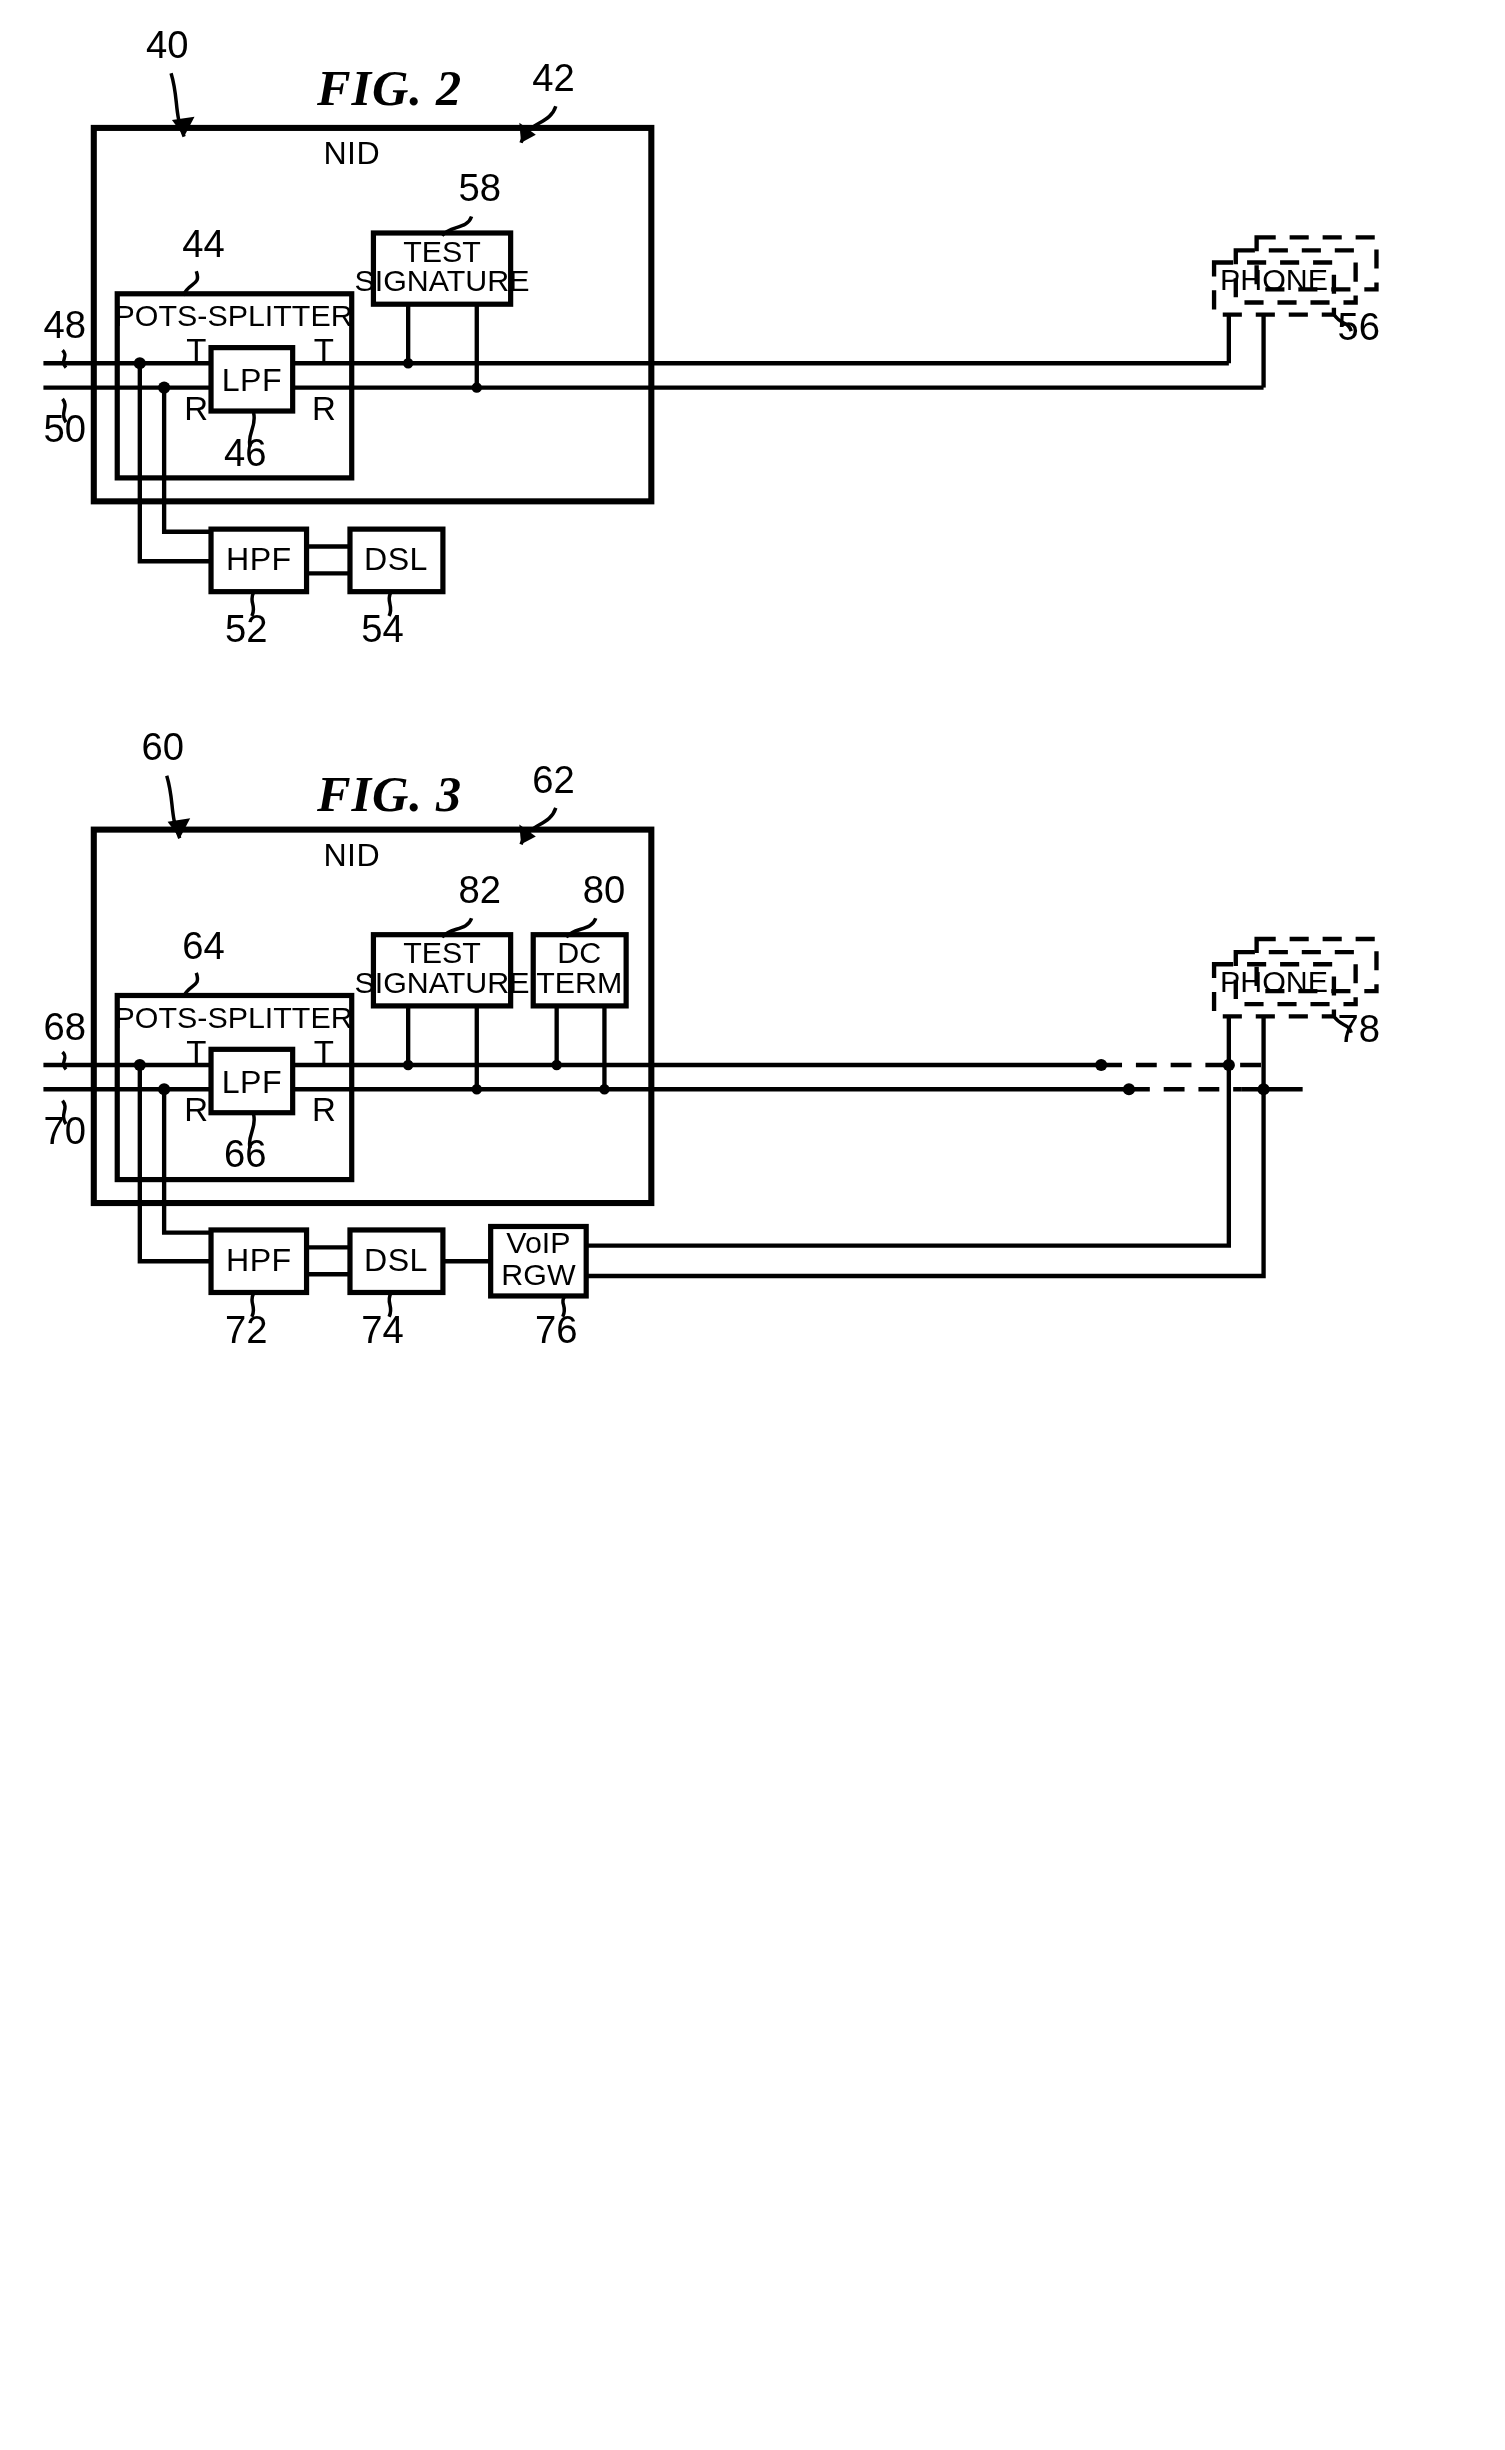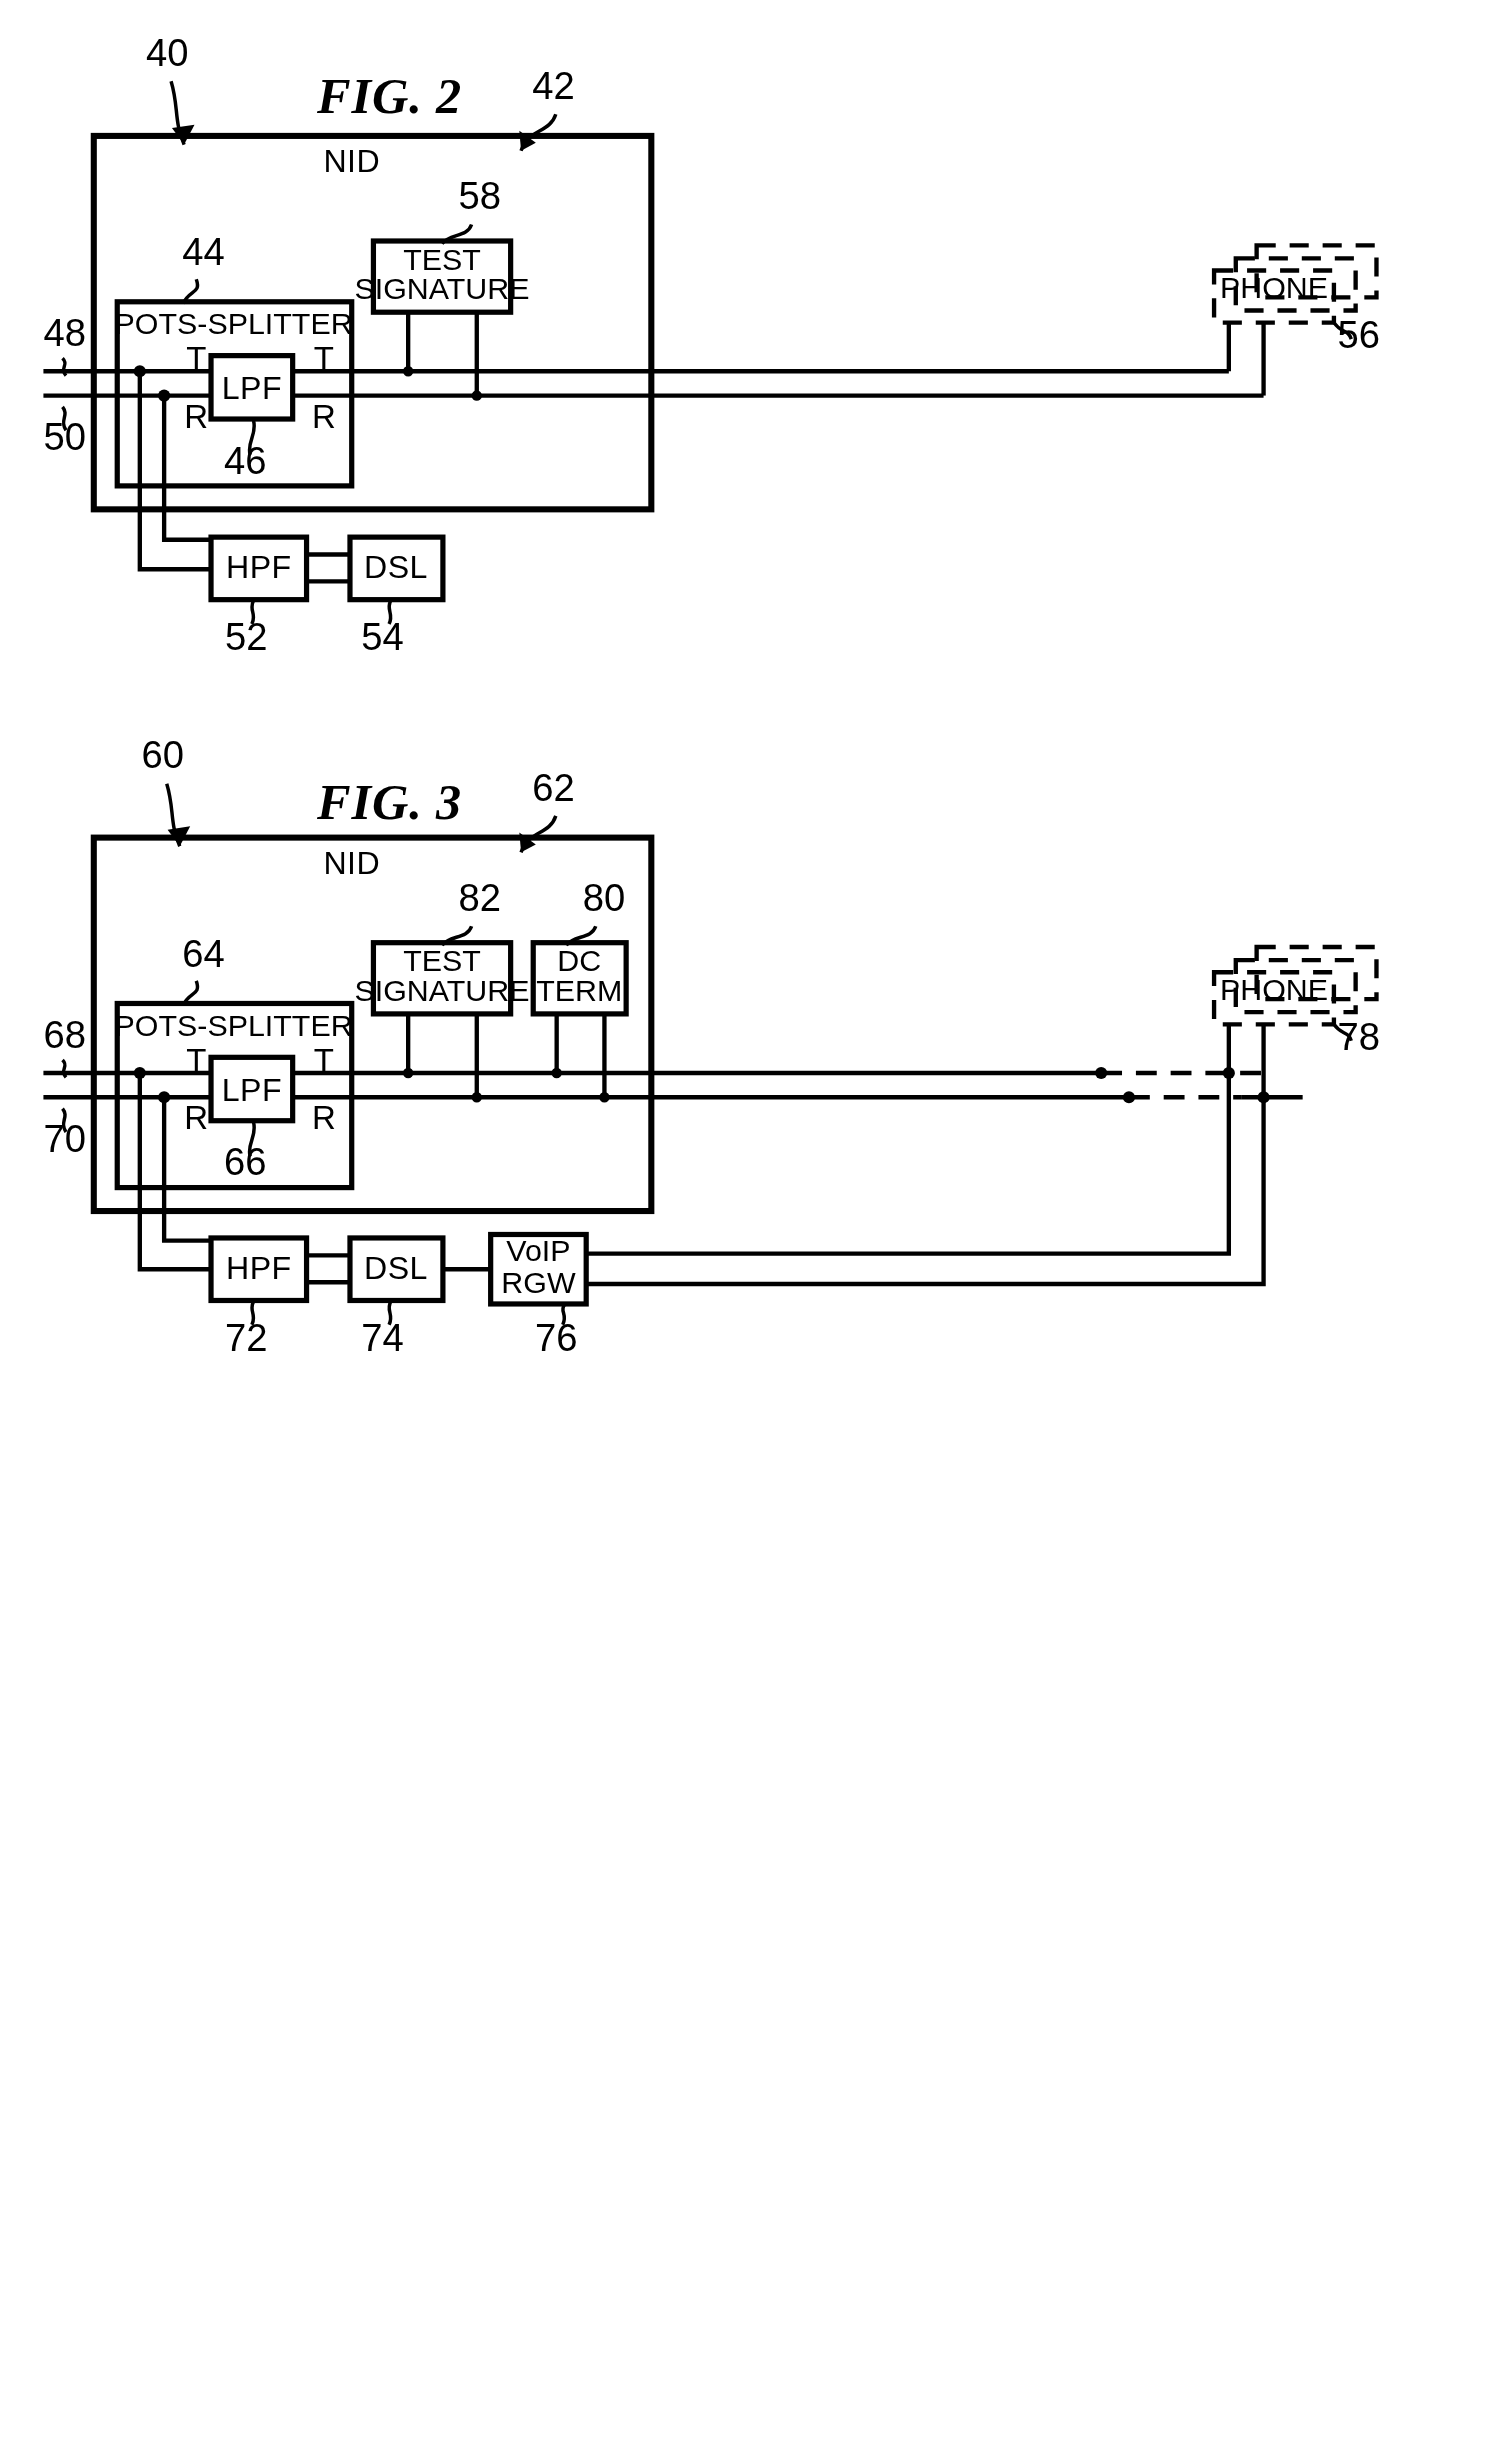--- a/index.html
+++ b/index.html
@@ -10,21 +10,21 @@
   body {
     width: 1505px;
     height: 2450px;
     position: relative;
     font-family: "Liberation Sans", sans-serif;
     color: #000000;
     overflow: hidden;
   }
   #sheet {
     position: absolute;
-    left: 0; top: 16px;
+    left: 0; top: 8px;
     width: 1505px;
     height: 2152px;
   }
   svg.fig {
     position: absolute;
     left: 0;
     top: 0;
     width: 1505px;
     height: 2450px;
     overflow: visible;

